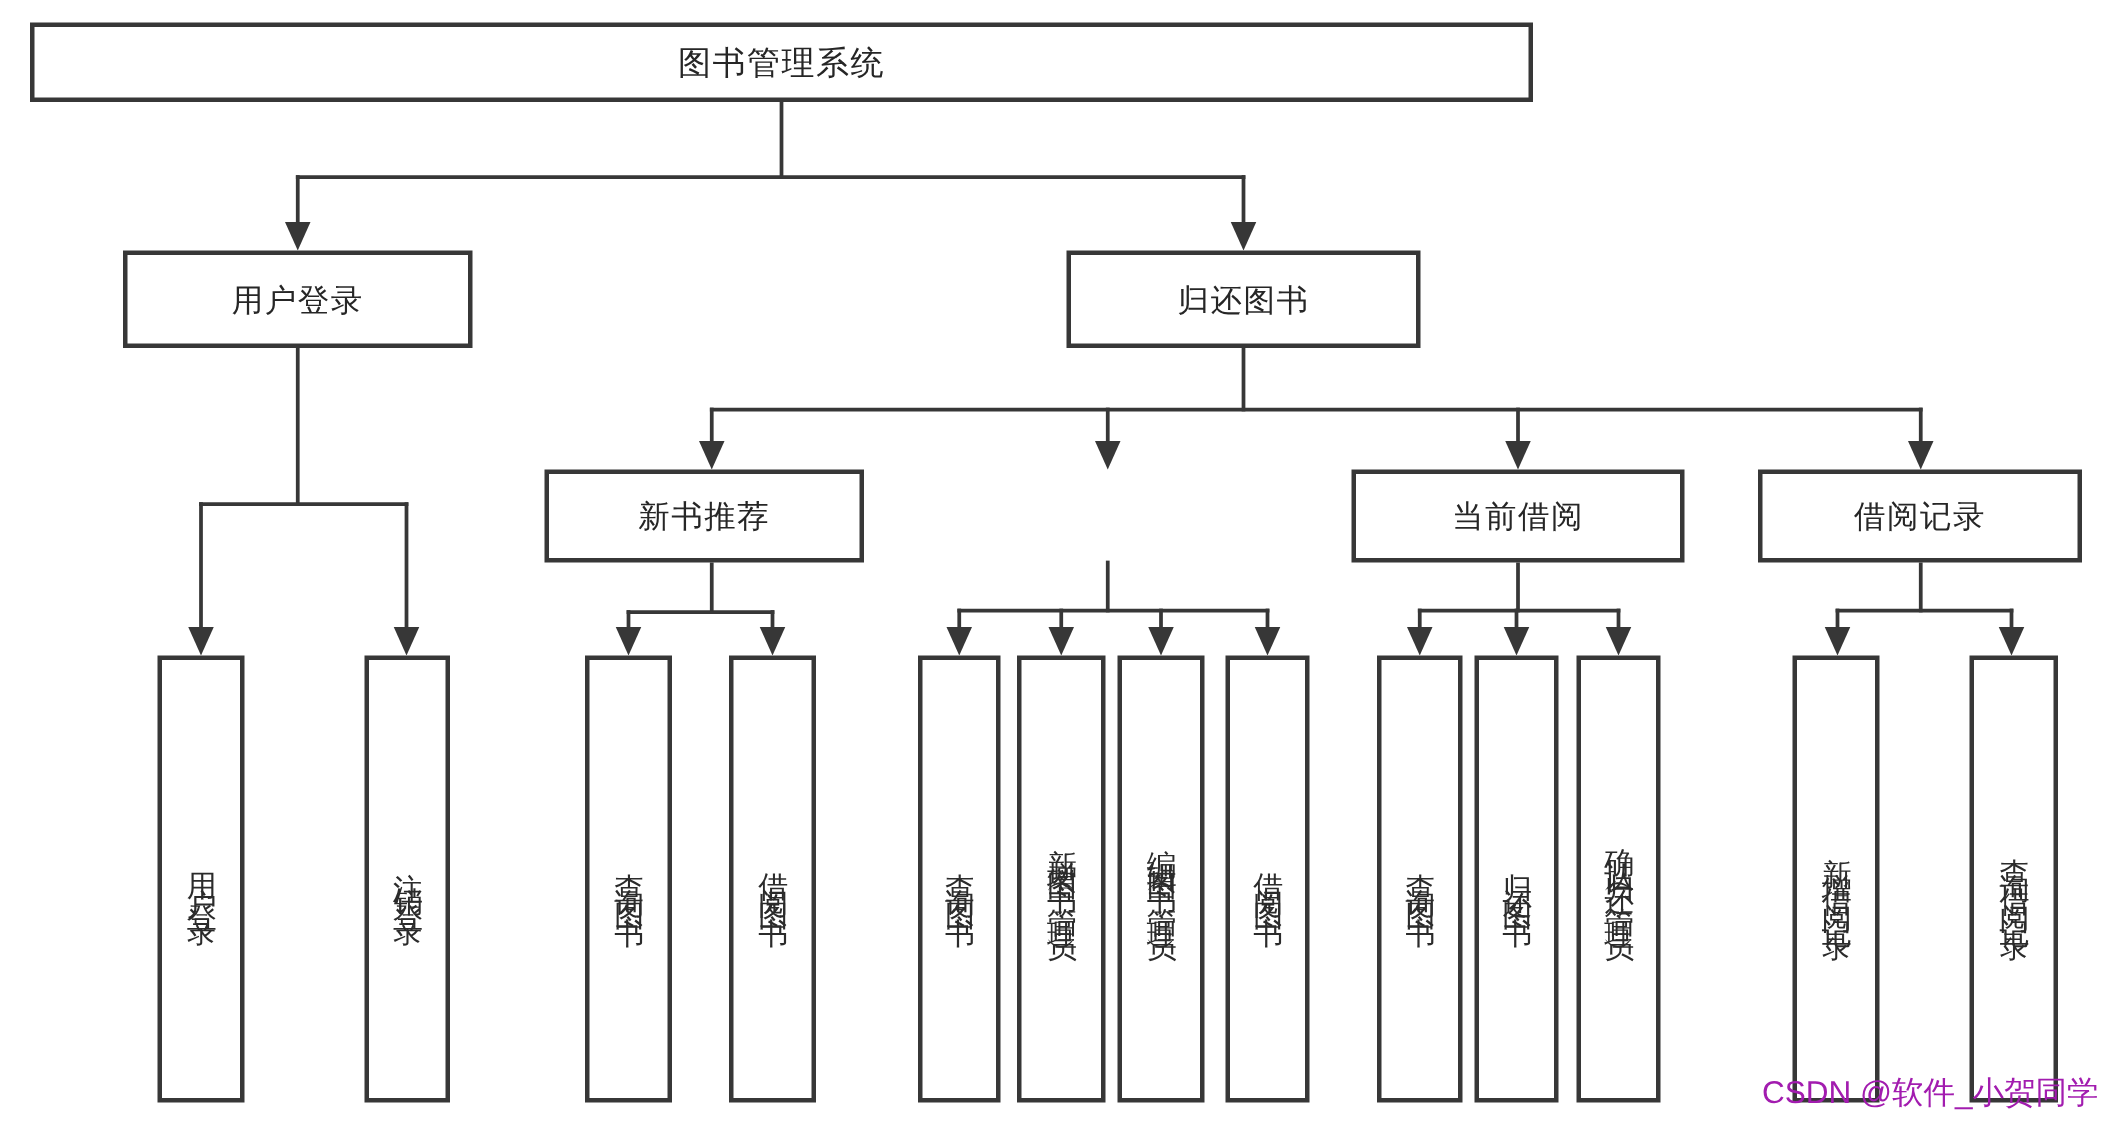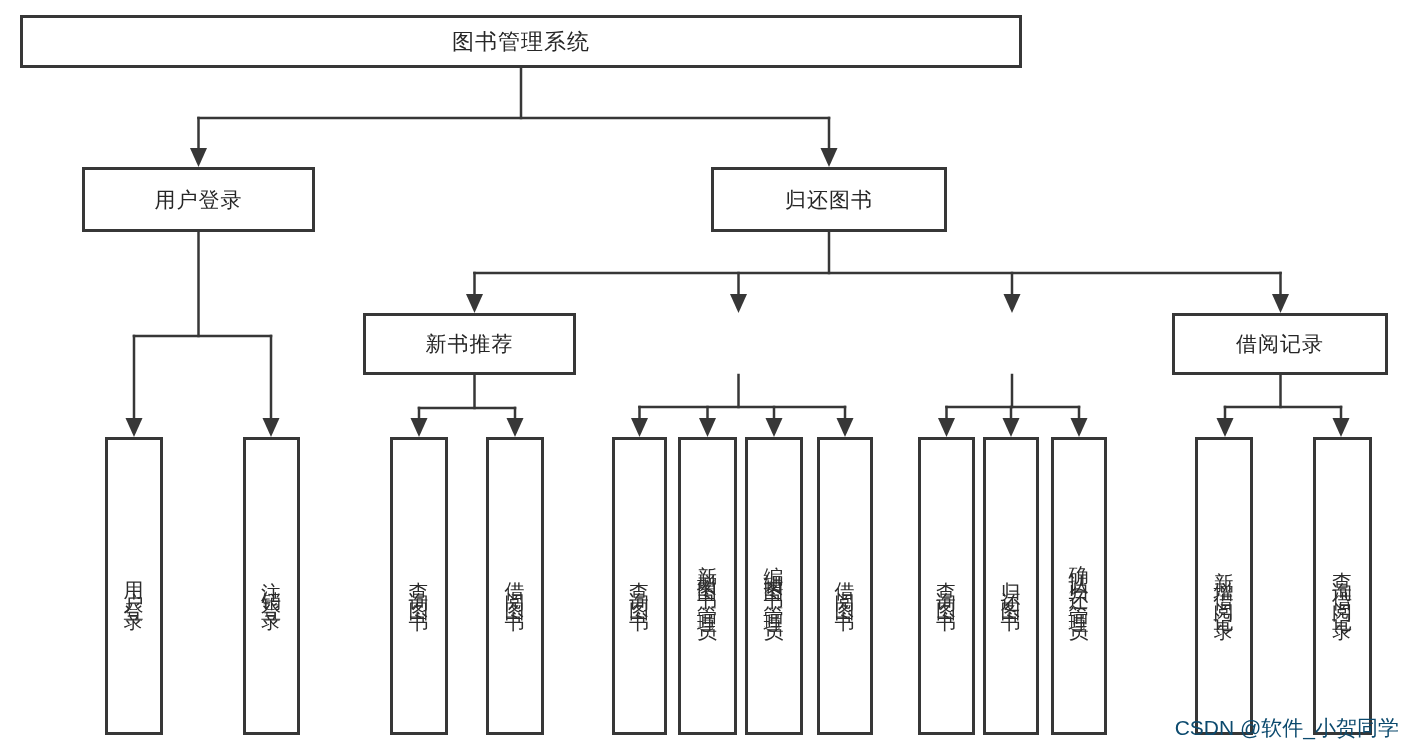--- a/index.html
+++ b/index.html
@@ -41,21 +41,21 @@
     letter-spacing: 10px;
     line-height: 1;
     color: #2b2b2b;
   }
   .leaf.long span { letter-spacing: 8px; }
   .watermark {
     position: absolute;
     top: 714px;
     right: 6px;
     font-size: 21px;
-    color: #0c4a6e;
+    color: #a21caf;
     white-space: nowrap;
     z-index: 5;
   }
 </style>
 </head>
 <body>
 
 <div class="canvas">
 
   <svg class="connectors" viewBox="0 0 1405 747" xmlns="http://www.w3.org/2000/svg">
@@ -132,20 +132,23 @@
   <div class="box h-node" style="left:82px; top:167px; width:233px; height:65px;">
     <span>用户登录</span>
   </div>
   <div class="box h-node" style="left:711px; top:167px; width:236px; height:65px;">
     <span>归还图书</span>
   </div>
 
   <div class="box h-node" style="left:363px; top:313px; width:213px; height:62px;">
     <span>新书推荐</span>
   </div>
+  <div class="box h-node" style="left:901px; top:313px; width:222px; height:62px;">
+    <span>当前借阅</span>
+  </div>
   <div class="box h-node" style="left:1172px; top:313px; width:216px; height:62px;">
     <span>借阅记录</span>
   </div>
 
   <div class="box leaf" style="left:105px; top:437px; width:58px; height:298px;">
     <span>用户登录</span>
   </div>
   <div class="box leaf" style="left:243px; top:437px; width:57px; height:298px;">
     <span>注销登录</span>
   </div>

